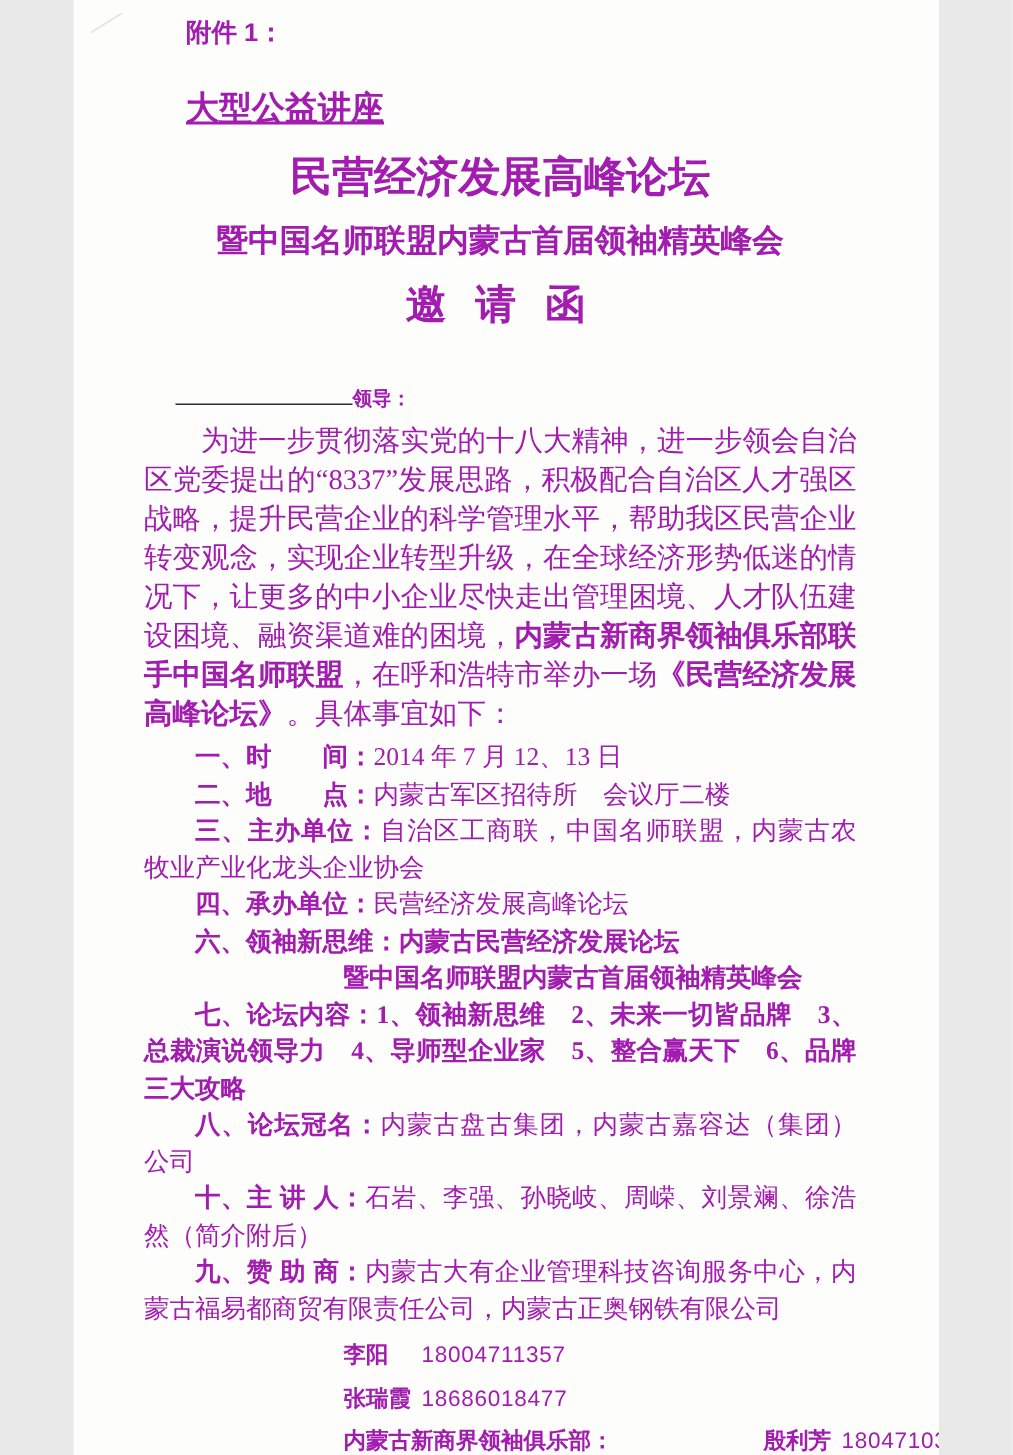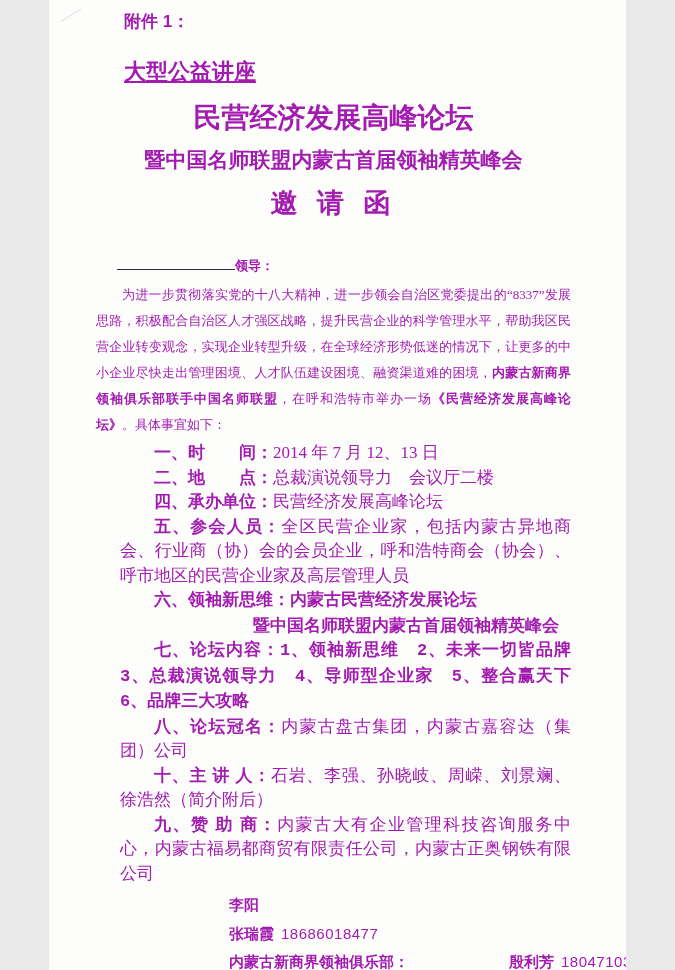--- a/index.html
+++ b/index.html
@@ -43,34 +43,34 @@
   .blank-line{
     display:inline-block;width:118px;height:17px;
     border-bottom:1.5px solid #2a2b30;vertical-align:baseline;
     margin-left:21px;
   }
   .salutation-text{
     font-family:"Liberation Sans","DejaVu Sans",sans-serif;
     font-weight:700;
   }
   .intro{
-    margin:5px 0 0 0;font-size:13px;line-height:26px;
+    margin:5px 0 0 0;font-size:19px;line-height:26px;
     text-indent:2em;text-align:justify;
   }
   .b{font-family:"Liberation Sans","DejaVu Sans",sans-serif;font-weight:700;}
-  .items{margin-top:3px;margin-left:24px;}
+  .items{margin-top:3px;}
   .item{
     margin:0;font-size:17px;line-height:24.5px;
     text-indent:2em;text-align:justify;
   }
   .item .label{
     font-family:"Liberation Sans","DejaVu Sans",sans-serif;font-weight:700;
   }
   .item.bold-value .val{
-    font-family:Liberation Mono, monospace;font-weight:700;
+    font-family:Liberation Serif, serif;font-weight:700;
   }
   .item .line2{
     display:block;text-indent:0;margin-left:133px;
     font-family:"Liberation Sans","DejaVu Sans",sans-serif;font-weight:700;
   }
   .contacts{margin-top:5px;margin-left:38px;font-size:15px;line-height:28.5px;}
   .contact-row{display:flex;}
   .c-label{flex:none;width:95px;font-family:"Liberation Sans","DejaVu Sans",sans-serif;font-weight:700;}
   .c-org{flex:none;width:280px;font-family:"Liberation Sans","DejaVu Sans",sans-serif;font-weight:700;}
   .c-name{flex:none;width:52px;font-family:"Liberation Sans","DejaVu Sans",sans-serif;font-weight:700;}
@@ -94,34 +94,35 @@
   <h2 class="letter-heading">邀 请 函</h2>
 
   <div class="salutation">
     <span class="blank-line"></span><span class="salutation-text">领导：</span>
   </div>
 
   <p class="intro"><span>为进一步贯彻落实党的十八大精神，进一步领会自治区党委提出的“8337”发展思路，积极配合自治区人才强区战略，提升民营企业的科学管理水平，帮助我区民营企业转变观念，实现企业转型升级，在全球经济形势低迷的情况下，让更多的中小企业尽快走出管理困境、人才队伍建设困境、融资渠道难的困境，</span><span class="b">内蒙古新商界领袖俱乐部联手中国名师联盟</span><span>，在呼和浩特市举办一场</span><span class="b">《民营经济发展高峰论坛》</span><span>。具体事宜如下：</span></p>
 
   <div class="items">
     <p class="item"><span class="label">一、时　　间：</span><span class="val">2014 年 7 月 12、13 日</span></p>
-    <p class="item"><span class="label">二、地　　点：</span><span class="val">总裁演说领导力　会议厅二楼</span></p>
+    <p class="item"><span class="label">二、地　　点：</span><span class="val">内蒙古军区招待所　会议厅二楼</span></p>
+    <p class="item"><span class="label">三、主办单位：</span><span class="val">自治区工商联，中国名师联盟，内蒙古农牧业产业化龙头企业协会</span></p>
     <p class="item"><span class="label">四、承办单位：</span><span class="val">民营经济发展高峰论坛</span></p>
-    <p class="item"><span class="label">五、参会人员：</span><span class="val">全区民营企业家，包括内蒙古异地商会、行业商（协）会的会员企业，呼和浩特商会（协会）、呼市地区的民营企业家及高层管理人员</span></p>
     <p class="item bold-value"><span class="label">六、领袖新思维：</span><span class="val">内蒙古民营经济发展论坛</span><span class="line2">暨中国名师联盟内蒙古首届领袖精英峰会</span></p>
     <p class="item bold-value"><span class="label">七、论坛内容：</span><span class="val">1、领袖新思维　2、未来一切皆品牌　3、总裁演说领导力　4、导师型企业家　5、整合赢天下　6、品牌三大攻略</span></p>
     <p class="item"><span class="label">八、论坛冠名：</span><span class="val">内蒙古盘古集团，内蒙古嘉容达（集团）公司</span></p>
     <p class="item"><span class="label">十、主 讲 人：</span><span class="val">石岩、李强、孙晓岐、周嵘、刘景斓、徐浩然（简介附后）</span></p>
     <p class="item"><span class="label">九、赞 助 商：</span><span class="val">内蒙古大有企业管理科技咨询服务中心，内蒙古福易都商贸有限责任公司，内蒙古正奥钢铁有限公司</span></p>
   </div>
 
   <div class="contacts">
     <div class="contact-row">
       <span class="c-label"></span>
       <span class="c-name">李阳</span>
+      <span class="c-phone">18004711357</span>
     </div>
     <div class="contact-row">
       <span class="c-label"></span>
       <span class="c-name">张瑞霞</span>
       <span class="c-phone">18686018477</span>
     </div>
     <div class="contact-row">
       <span class="c-label"></span>
       <span class="c-org">内蒙古新商界领袖俱乐部：</span>
       <span class="c-name">殷利芳</span>

